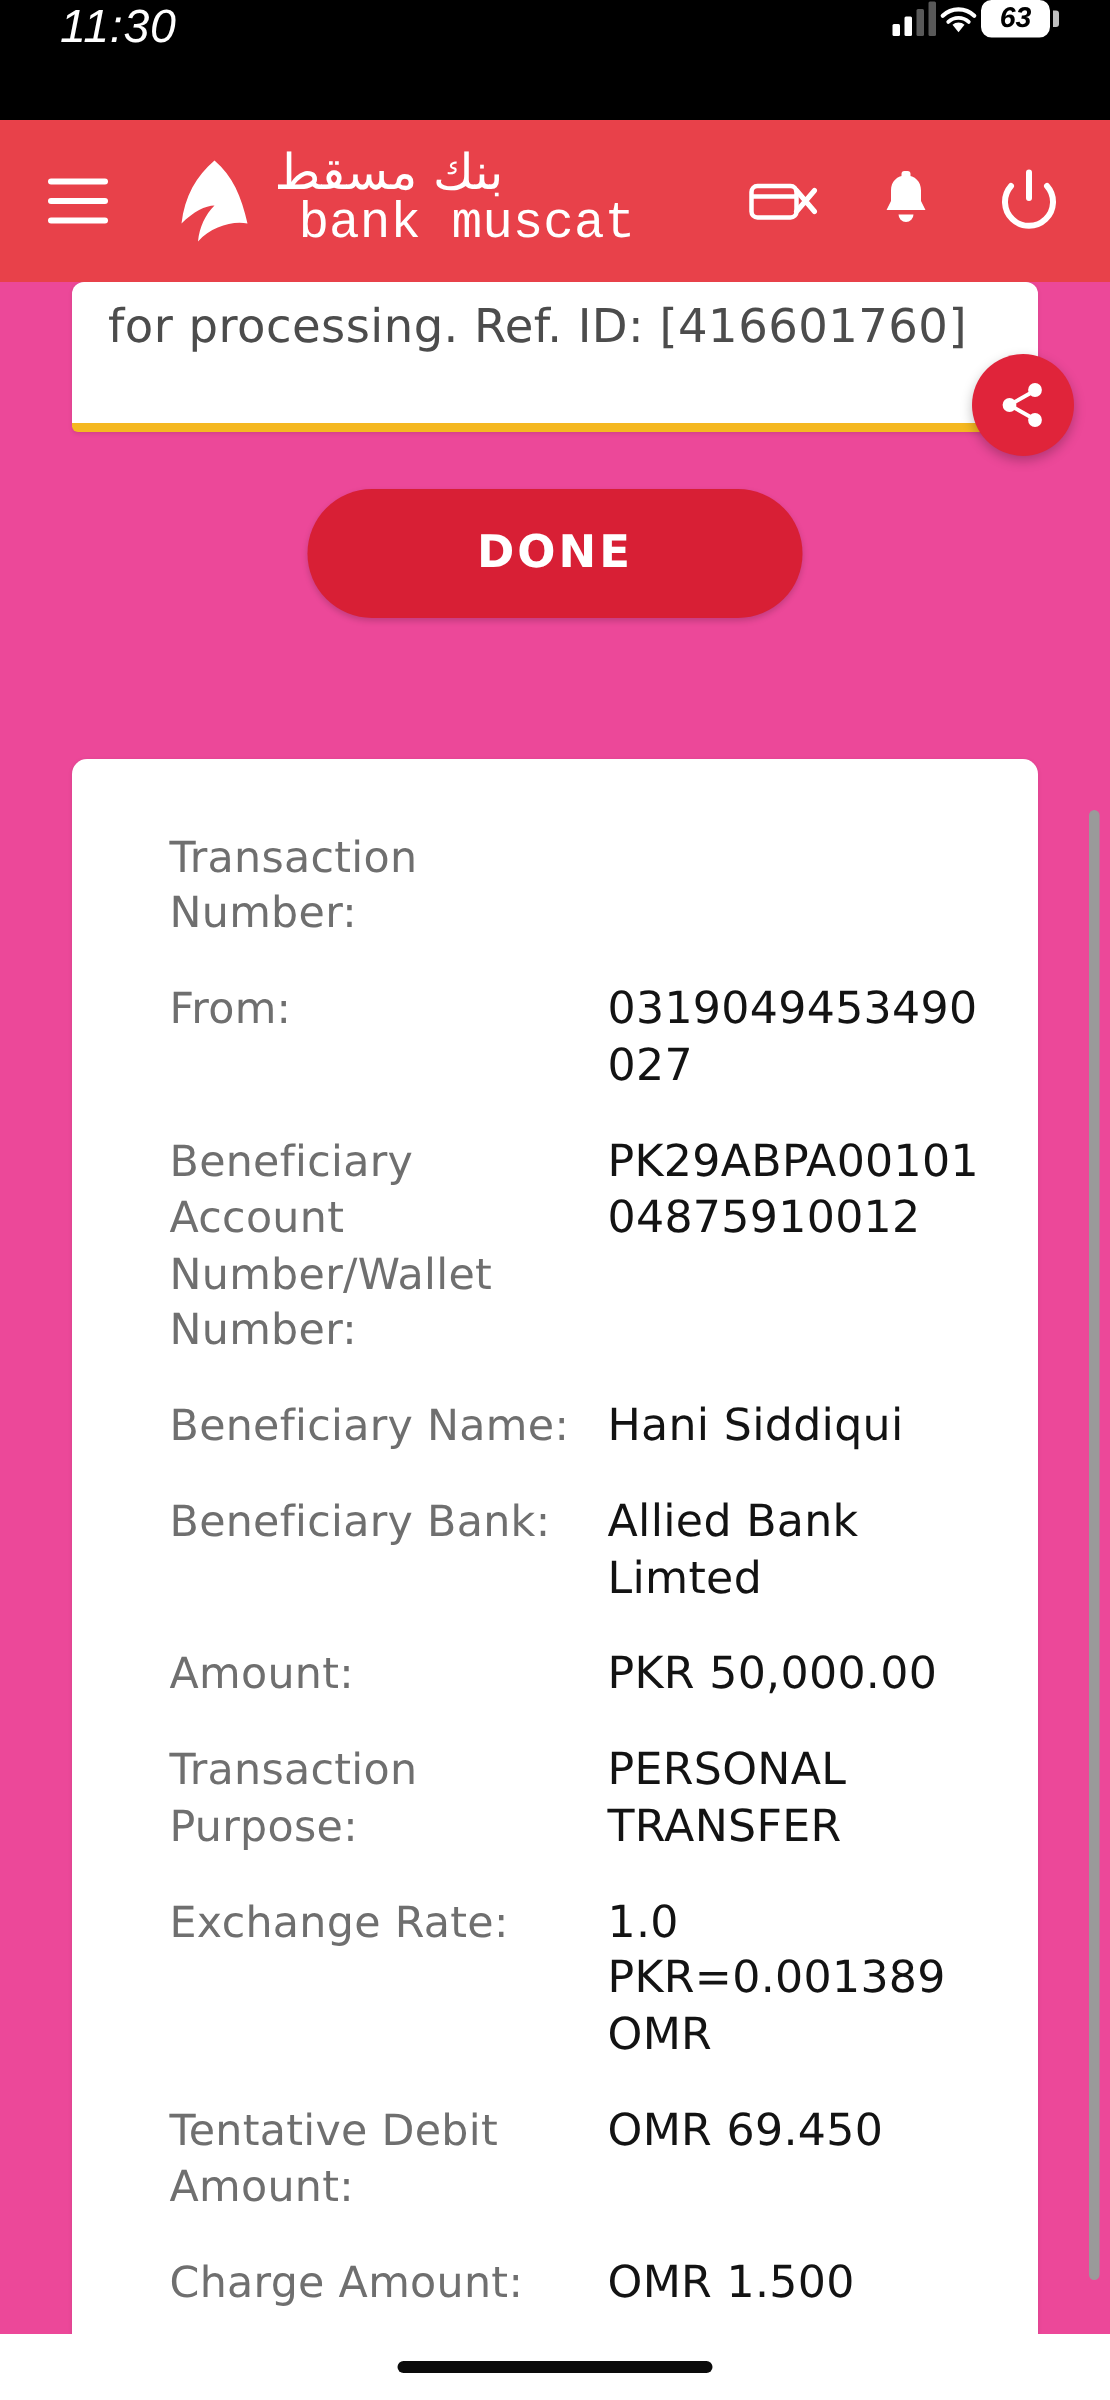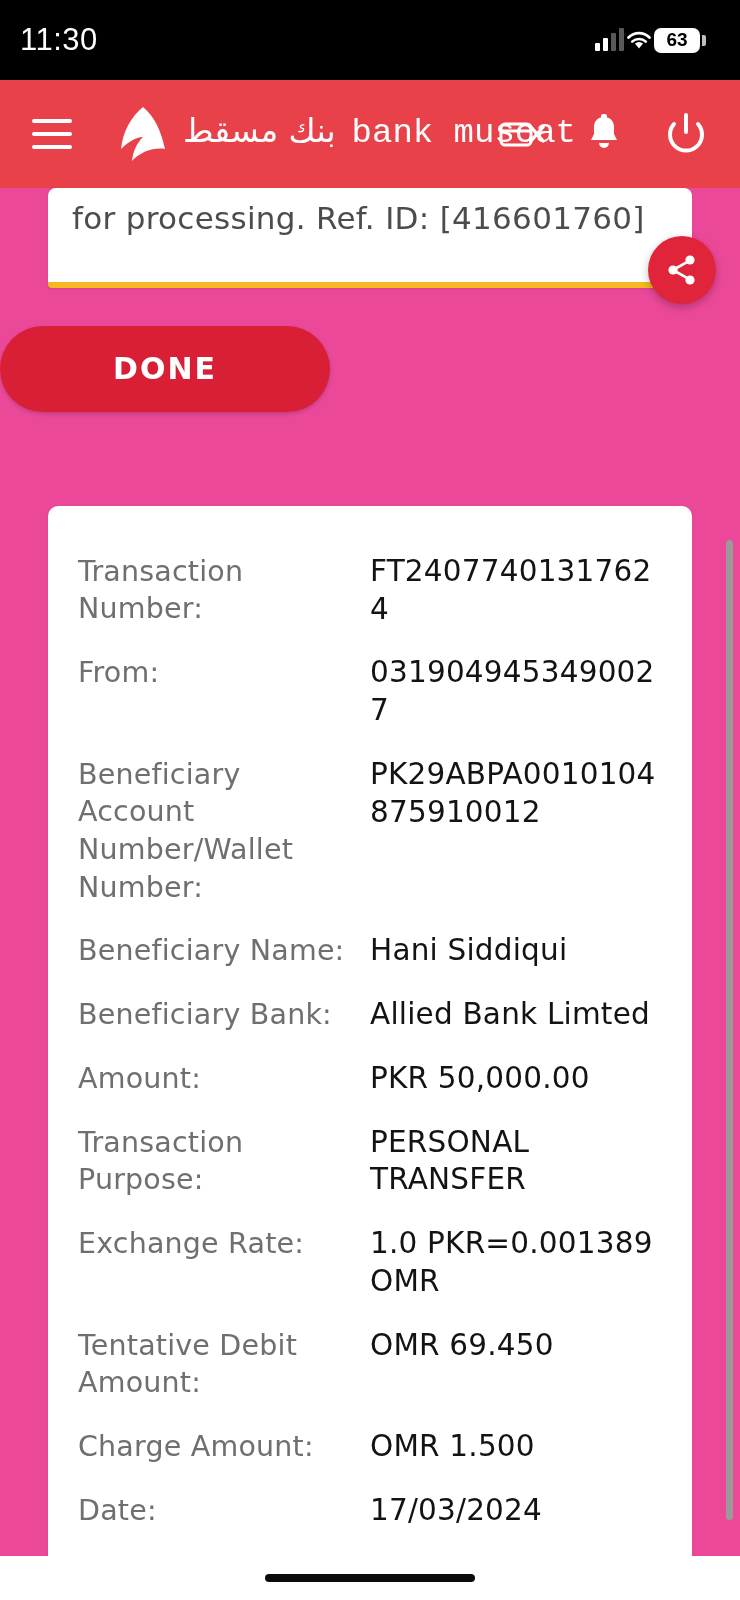--- a/index.html
+++ b/index.html
@@ -18,24 +18,25 @@
     display: flex;
     flex-direction: column;
   }
 
   
   .statusbar {
     height: 80px;
     background: #000;
     color: #fff;
     display: flex;
-    align-items: center;
+    align-items: flex-start;
     justify-content: space-between;
-    padding: 0 34px 0 20px;
+    padding: 0 34px 0 40px;
     flex: 0 0 auto;
+    font-style: italic;
   }
   .status-time {
     font-size: 31px;
     letter-spacing: 0.5px;
     font-family: "Liberation Sans", sans-serif;
   }
   .status-right {
     display: flex;
     align-items: center;
   }
@@ -83,21 +84,21 @@
   }
   .hamburger span { display: block; height: 4px; background: #fff; border-radius: 2px; }
   .brand {
     display: flex; align-items: center; gap: 14px;
     margin-left: 45px;
   }
   .brand-mark {
     width: 52px; height: 58px;
     position: relative;
   }
-  .brand-text { display: flex; align-items: flex-start; }
+  .brand-text { display: flex; flex-direction: column; align-items: flex-start; }
   .brand-ar {
     color: #fff;
     font-size: 33px;
     line-height: 1;
     font-family: "DejaVu Sans", sans-serif;
     letter-spacing: 1px;
   }
   .brand-en {
     color: #fff;
     font-size: 34px;
@@ -145,21 +146,21 @@
     bottom: -22px;
     width: 68px; height: 68px;
     border-radius: 50%;
     background: #e0243a;
     display: flex; align-items: center; justify-content: center;
     box-shadow: 0 3px 8px rgba(0,0,0,0.25);
     cursor: pointer;
   }
 
   .done-wrap {
-    display: flex; 
+    display: flex; justify-content: center;
     margin-top: 38px;
   }
   .done-btn {
     width: 330px; height: 86px;
     border: none;
     border-radius: 43px;
     background: #d81f35;
     color: #fff;
     font-size: 30px;
     font-weight: bold;
@@ -183,20 +184,21 @@
     padding: 13px 0;
   }
   .row-label {
     width: 292px;
     flex: 0 0 292px;
     font-size: 28.5px;
     color: #6f6f6f;
     line-height: 1.32;
     letter-spacing: 0.2px;
     padding-right: 10px;
+    margin-left: 35px;
   }
   .row-value {
     flex: 1 1 auto;
     font-size: 29.5px;
     color: #131313;
     line-height: 1.28;
     letter-spacing: 0.2px;
     word-break: break-word;
   }
 
@@ -308,21 +310,20 @@
       </div>
     </div>
 
     <div class="done-wrap">
       <button class="done-btn">DONE</button>
     </div>
 
     <div class="detail-card">
       <div class="row">
         <div class="row-label">Transaction Number:</div>
-        <div class="row-value">FT24077401317624</div>
       </div>
       <div class="row">
         <div class="row-label">From:</div>
         <div class="row-value">0319049453490027</div>
       </div>
       <div class="row">
         <div class="row-label">Beneficiary Account Number/Wallet Number:</div>
         <div class="row-value">PK29ABPA0010104875910012</div>
       </div>
       <div class="row">

